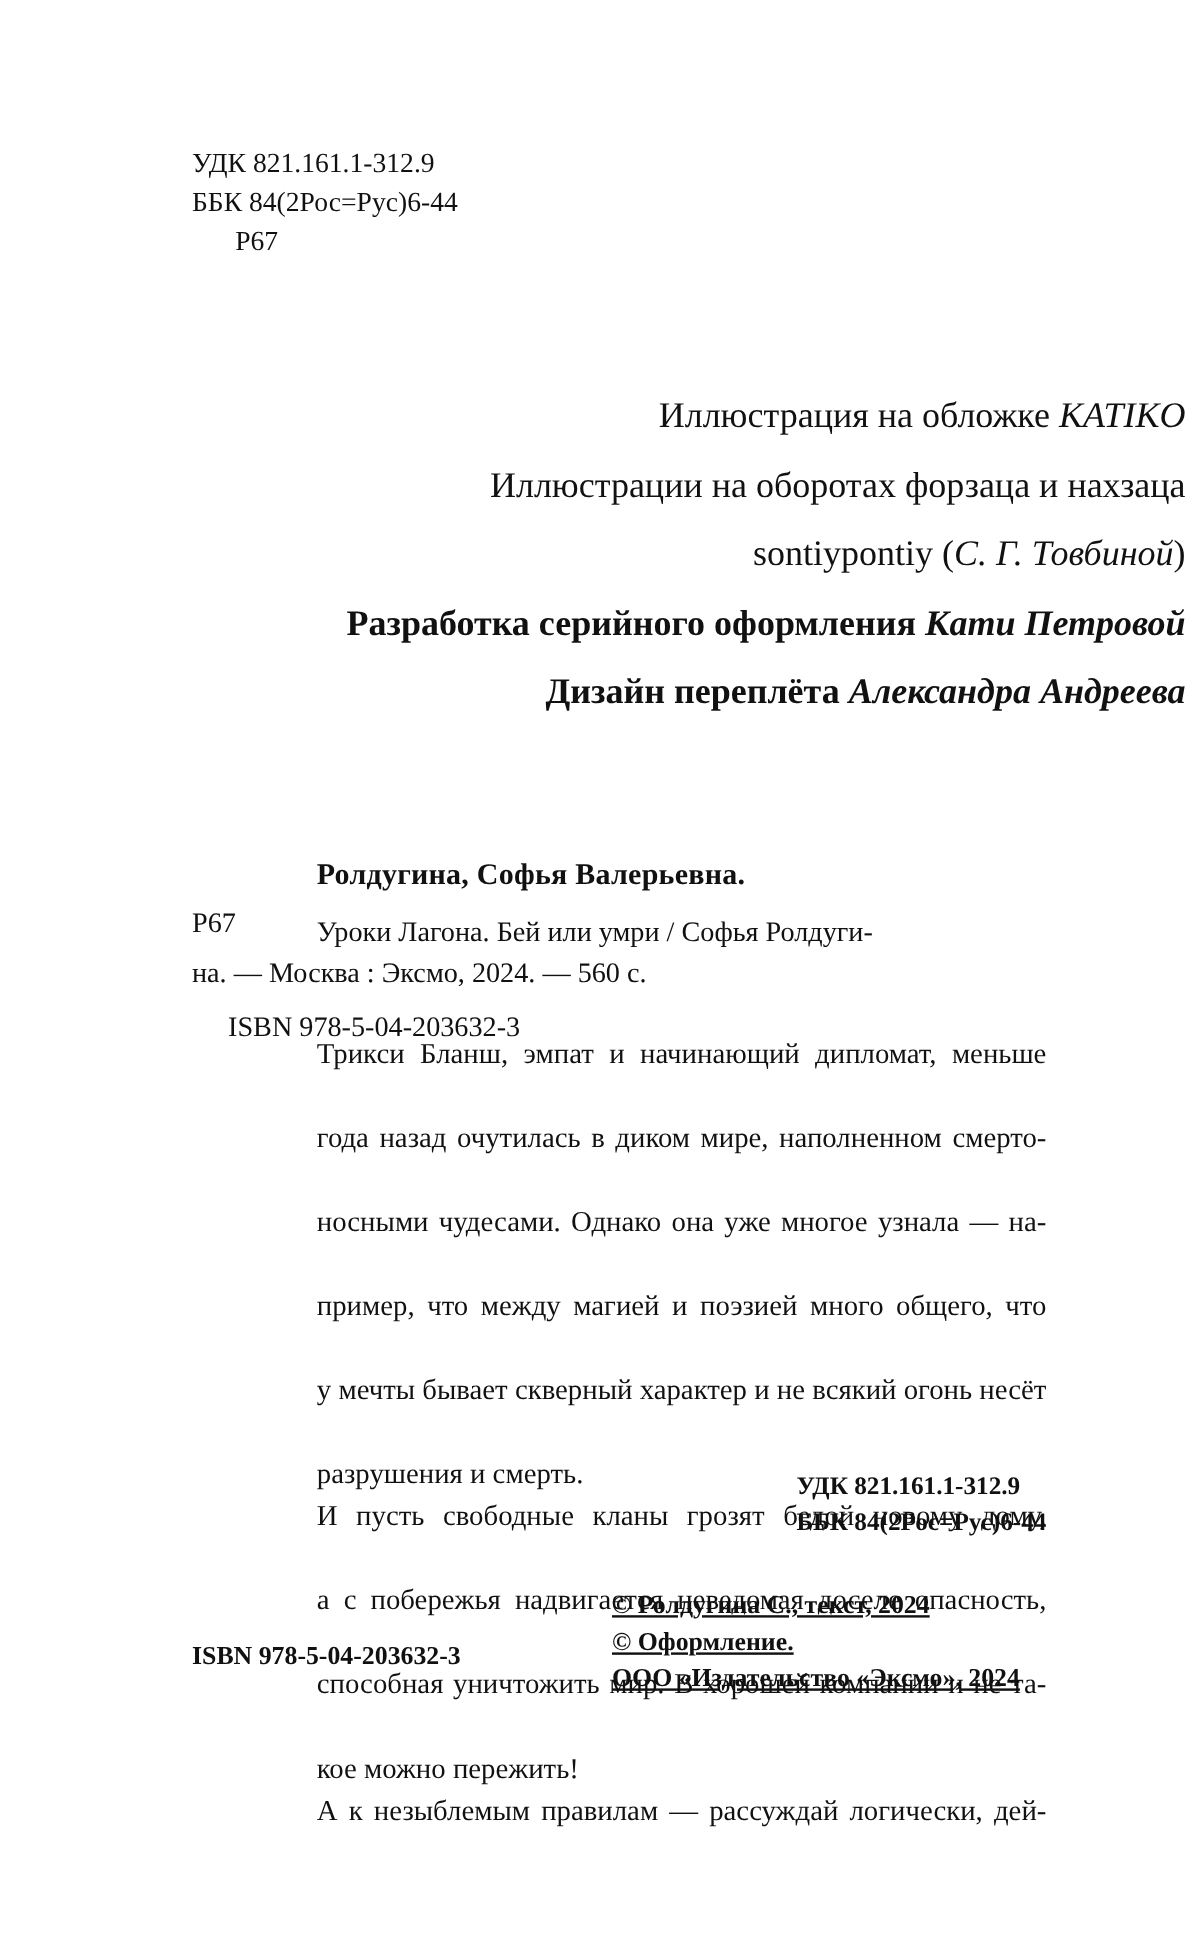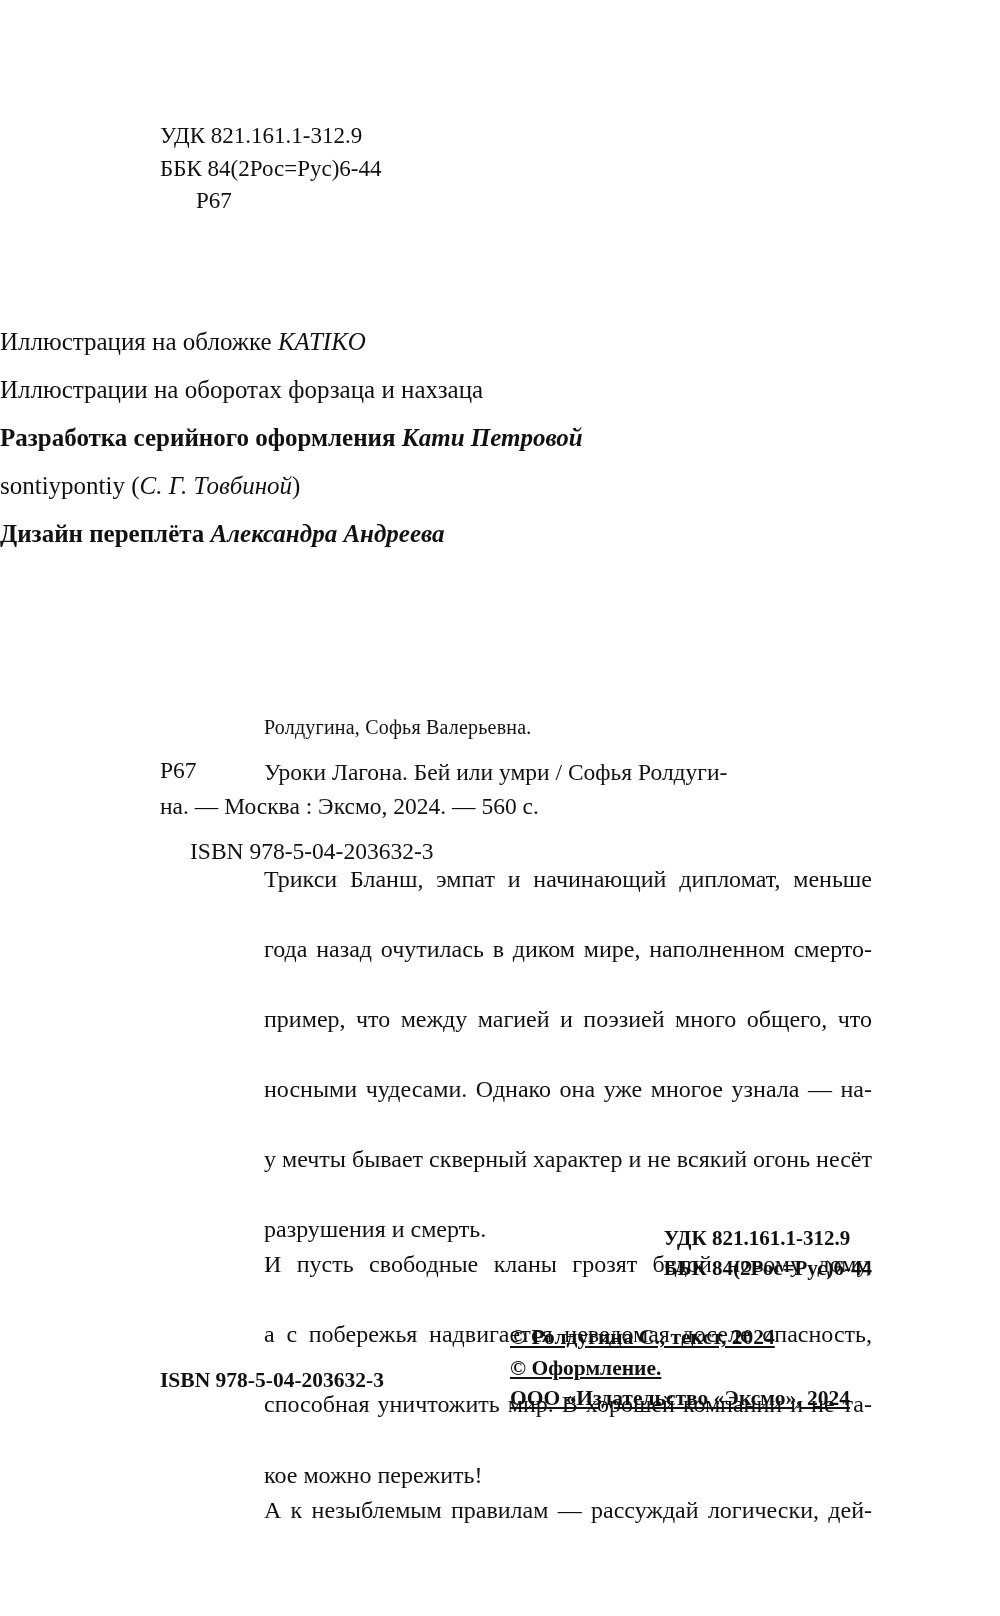--- a/index.html
+++ b/index.html
@@ -30,24 +30,24 @@
     line-height: 1.42;
   }
   .udk-block .l1 { display: block; }
   .udk-block .l2 { display: block; }
   .udk-block .l3 { display: block; padding-left: 36px; }
 
   
   .credits {
     position: absolute;
     left: 0;
-    right: 0;
+    right: 12px;
     top: 318px;
-    text-align: left;
-    font-size: 25px;
+    text-align: right;
+    font-size: 30px;
     line-height: 1.92;
   }
   .credits .line { display: block; }
   .credits i { font-style: italic; }
   .credits .bold { font-weight: 700; }
   .credits .bold i { font-style: italic; font-weight: 700; }
 
   
   .record {
     position: absolute;
@@ -59,22 +59,22 @@
   .record-marker {
     position: absolute;
     left: 0;
     top: 41px;
     font-size: 23.5px;
   }
   .record-body {
     margin-left: 104px;
   }
   .record-author {
-    font-weight: 400;
-    font-size: 20px;
+    font-weight: 700;
+    font-size: 25px;
     letter-spacing: 0.2px;
   }
   .record-title {
     margin-top: 3px;
     text-align: justify;
     line-height: 1.46;
   }
   .record-title .ln { display: block; }
   .record-isbn {
     margin-top: 14px;
@@ -146,43 +146,43 @@
 
   <div class="udk-block">
     <span class="l1">УДК 821.161.1-312.9</span>
     <span class="l2">ББК 84(2Рос=Рус)6-44</span>
     <span class="l3">Р67</span>
   </div>
 
   <div class="credits">
     <span class="line"><span>Иллюстрация на обложке </span><i>KATIKO</i></span>
     <span class="line">Иллюстрации на оборотах форзаца и нахзаца</span>
+    <span class="line"><span>sontiypontiy (</span><i>С. Г. Товбиной</i><span>)</span></span>
     <span class="line bold"><span>Разработка серийного оформления </span><i>Кати Петровой</i></span>
-    <span class="line"><span>sontiypontiy (</span><i>С. Г. Товбиной</i><span>)</span></span>
     <span class="line bold"><span>Дизайн переплёта </span><i>Александра Андреева</i></span>
   </div>
 
   <div class="record">
     <div class="record-marker">Р67</div>
     <div class="record-body">
       <div class="record-author">Ролдугина, Софья Валерьевна.</div>
     </div>
     <div class="record-title">
       <span class="ln" style="padding-left:104px; display:block;margin-top:16px;">Уроки Лагона. Бей или умри  /  Софья Ролдуги-</span>
       <span class="ln">на. — Москва : Эксмо, 2024. — 560 с.</span>
     </div>
     <div class="record-isbn">ISBN 978-5-04-203632-3</div>
   </div>
 
   <div class="annotation">
     <p>
       <span class="j" style="text-indent:32px;">Трикси Бланш, эмпат и начинающий дипломат, меньше</span>
       <span class="j">года назад очутилась в диком мире, наполненном смерто-</span>
+      <span class="j">носными чудесами. Однако она уже многое узнала — на-</span>
       <span class="j">пример, что между магией и поэзией много общего, что</span>
-      <span class="j">носными чудесами. Однако она уже многое узнала — на-</span>
       <span class="j">у мечты бывает скверный характер и не всякий огонь несёт</span>
       <span class="last">разрушения и смерть.</span>
     </p>
     <p>
       <span class="j" style="text-indent:32px;">И пусть свободные кланы грозят бедой новому дому,</span>
       <span class="j">а с побережья надвигается неведомая доселе опасность,</span>
       <span class="j">способная уничтожить мир. В хорошей компании и не та-</span>
       <span class="last">кое можно пережить!</span>
     </p>
     <p>

